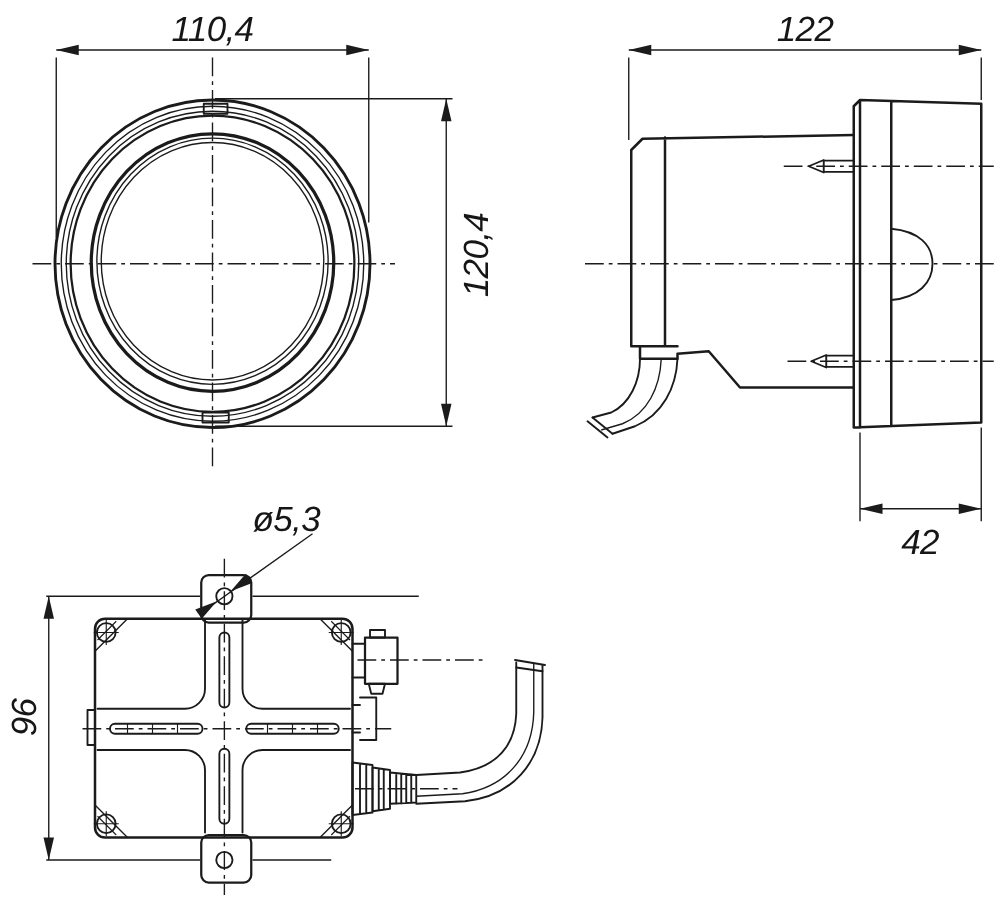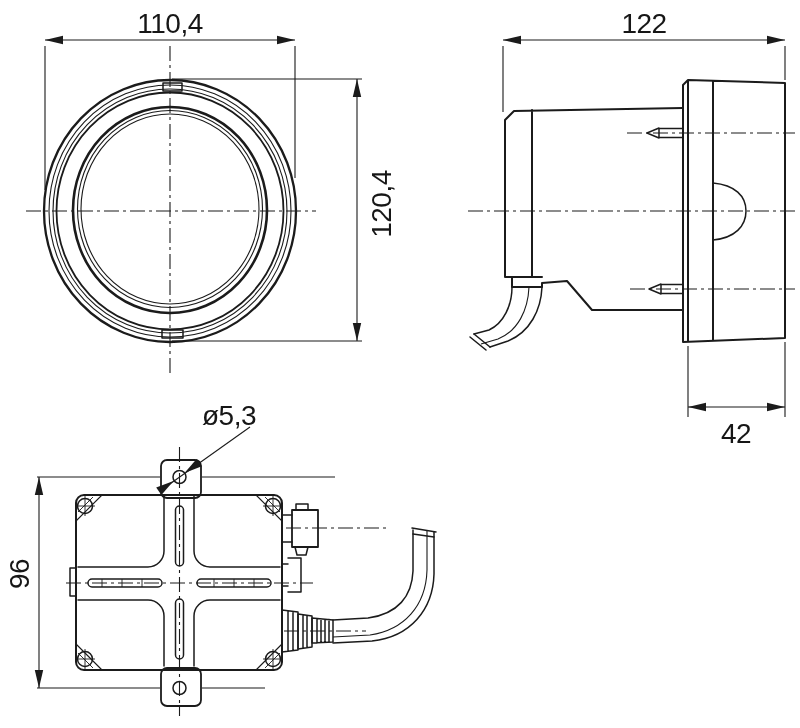--- a/index.html
+++ b/index.html
@@ -1,16 +1,16 @@
 <!DOCTYPE html>
 <html><head>
 <meta charset="utf-8">
 <style>
   html,body{margin:0;padding:0;background:#ffffff;}
-  .stage{width:800px;height:728px;position:relative;background:#ffffff;overflow:hidden;}
+  .stage{width:800px;height:728px;position:relative;background:#ffffff;overflow:hidden;font-style:italic;}
   svg{display:block;}
   .outline{stroke:#1b1b1b;stroke-width:2;fill:none;stroke-linejoin:round;stroke-linecap:round;}
   .med{stroke:#1b1b1b;stroke-width:1.5;fill:none;stroke-linejoin:round;stroke-linecap:round;}
   .thin{stroke:#1b1b1b;stroke-width:1.1;fill:none;stroke-linecap:butt;}
   .tick{stroke:#1b1b1b;stroke-width:0.9;fill:none;}
   .cl{stroke:#1b1b1b;stroke-width:1.1;fill:none;stroke-dasharray:15 4 3 4;}
   .arrow{fill:#1b1b1b;stroke:none;}
   text.dimtxt{font-family:"Liberation Sans","DejaVu Sans",sans-serif;font-size:28px;fill:#161616;letter-spacing:-0.5px;}
 </style>
 </head>

